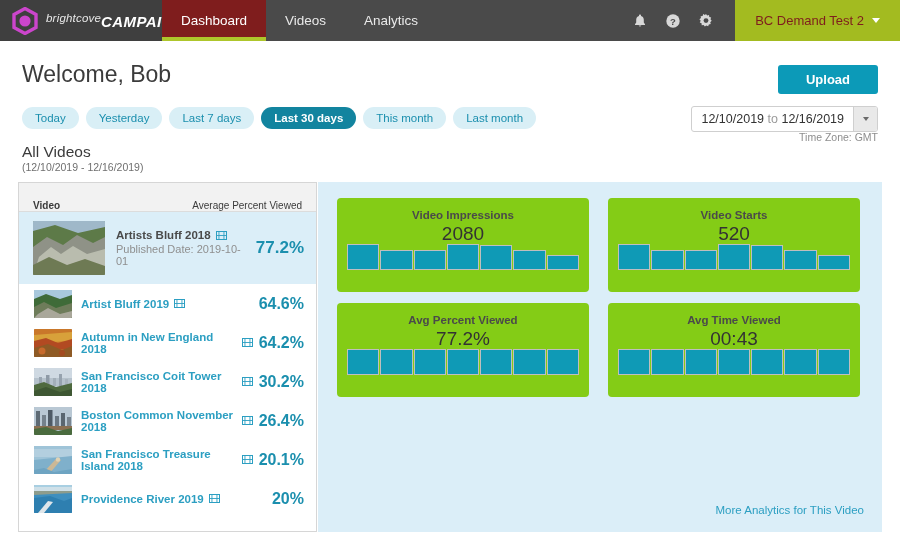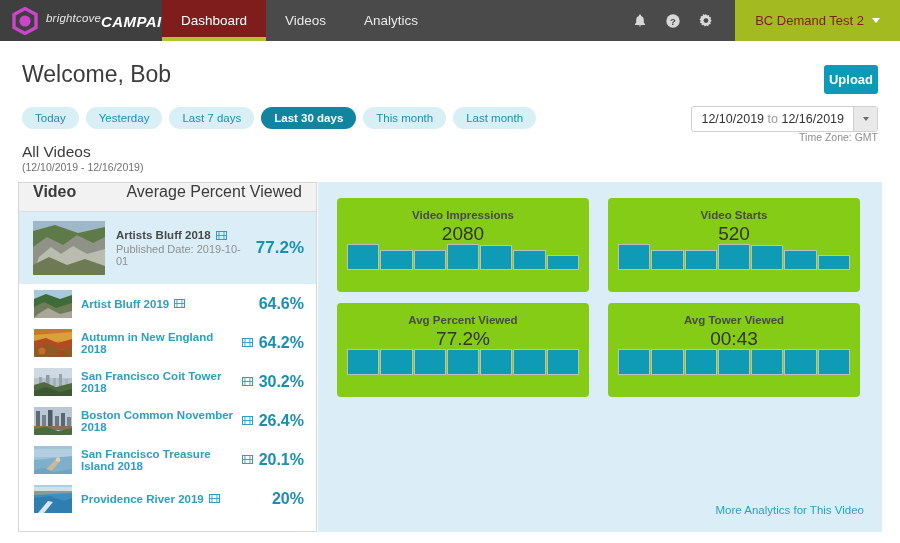--- a/index.html
+++ b/index.html
@@ -63,21 +63,21 @@
   }
 
   
   .welcome {
     position: absolute; left: 22px; top: 61px;
     font-size: 23px; color: #3b3b3b; font-weight: 400;
   }
   .upload-btn {
     position: absolute; right: 22px; top: 65px;
     background: #0c9ab8; color: #fff; border: none; border-radius: 3px;
-    font-size: 13px; font-family: inherit; padding: 7px 5px; cursor: pointer;
+    font-size: 13px; font-family: inherit; padding: 7px 28px; cursor: pointer;
     font-weight: 600;
   }
 
   .pills { position: absolute; left: 22px; top: 107px; display: flex; gap: 7px; }
   .pill {
     background: #d9eff6; color: #1b8fae; border-radius: 12px;
     font-size: 11.5px; padding: 5px 13px; cursor: pointer; white-space: nowrap;
   }
   .pill.active { background: #12849f; color: #ffffff; font-weight: 600; }
 
@@ -112,22 +112,22 @@
     font-size: 10.5px; color: #6f6f6f;
   }
 
   
   .listpanel {
     position: absolute; left: 18px; top: 182px; width: 299px; height: 350px;
     border: 1px solid #d6d6d6; background: #ffffff;
   }
   .list-head {
     height: 29px; background: #f2f2f2; border-bottom: 1px solid #dcdcdc;
-    display: flex; align-items: flex-start; padding: 0 14px;
-    font-size: 16px; color: #3b3b3b; font-weight: 600;
+    display: flex; align-items: flex-end; padding: 0 14px;
+    font-size: 10px; color: #3b3b3b; font-weight: 600;
   }
   .list-head .col2 { margin-left: auto; font-weight: 400; }
 
   .row-featured {
     background: #dbeef8; height: 72px; display: flex; align-items: center;
     padding: 0 12px 0 14px; cursor: pointer;
   }
   .thumb-lg {
     width: 72px; height: 54px; flex: 0 0 auto; border-radius: 1px;
     overflow: hidden; background: #88a070;
@@ -485,21 +485,21 @@
             <div class="spark-bar" style="height: 100%;"></div>
             <div class="spark-bar" style="height: 100%;"></div>
             <div class="spark-bar" style="height: 100%;"></div>
             <div class="spark-bar" style="height: 100%;"></div>
             <div class="spark-bar" style="height: 100%;"></div>
             <div class="spark-bar" style="height: 100%;"></div>
           </div>
       </div>
 
       <div class="card">
-        <div class="card-title">Avg Tower Viewed</div>
+        <div class="card-title">Avg Time Viewed</div>
         <div class="card-value">00:43</div>
         <div class="spark">
             <div class="spark-bar" style="height: 100%;"></div>
             <div class="spark-bar" style="height: 100%;"></div>
             <div class="spark-bar" style="height: 100%;"></div>
             <div class="spark-bar" style="height: 100%;"></div>
             <div class="spark-bar" style="height: 100%;"></div>
             <div class="spark-bar" style="height: 100%;"></div>
             <div class="spark-bar" style="height: 100%;"></div>
           </div>

